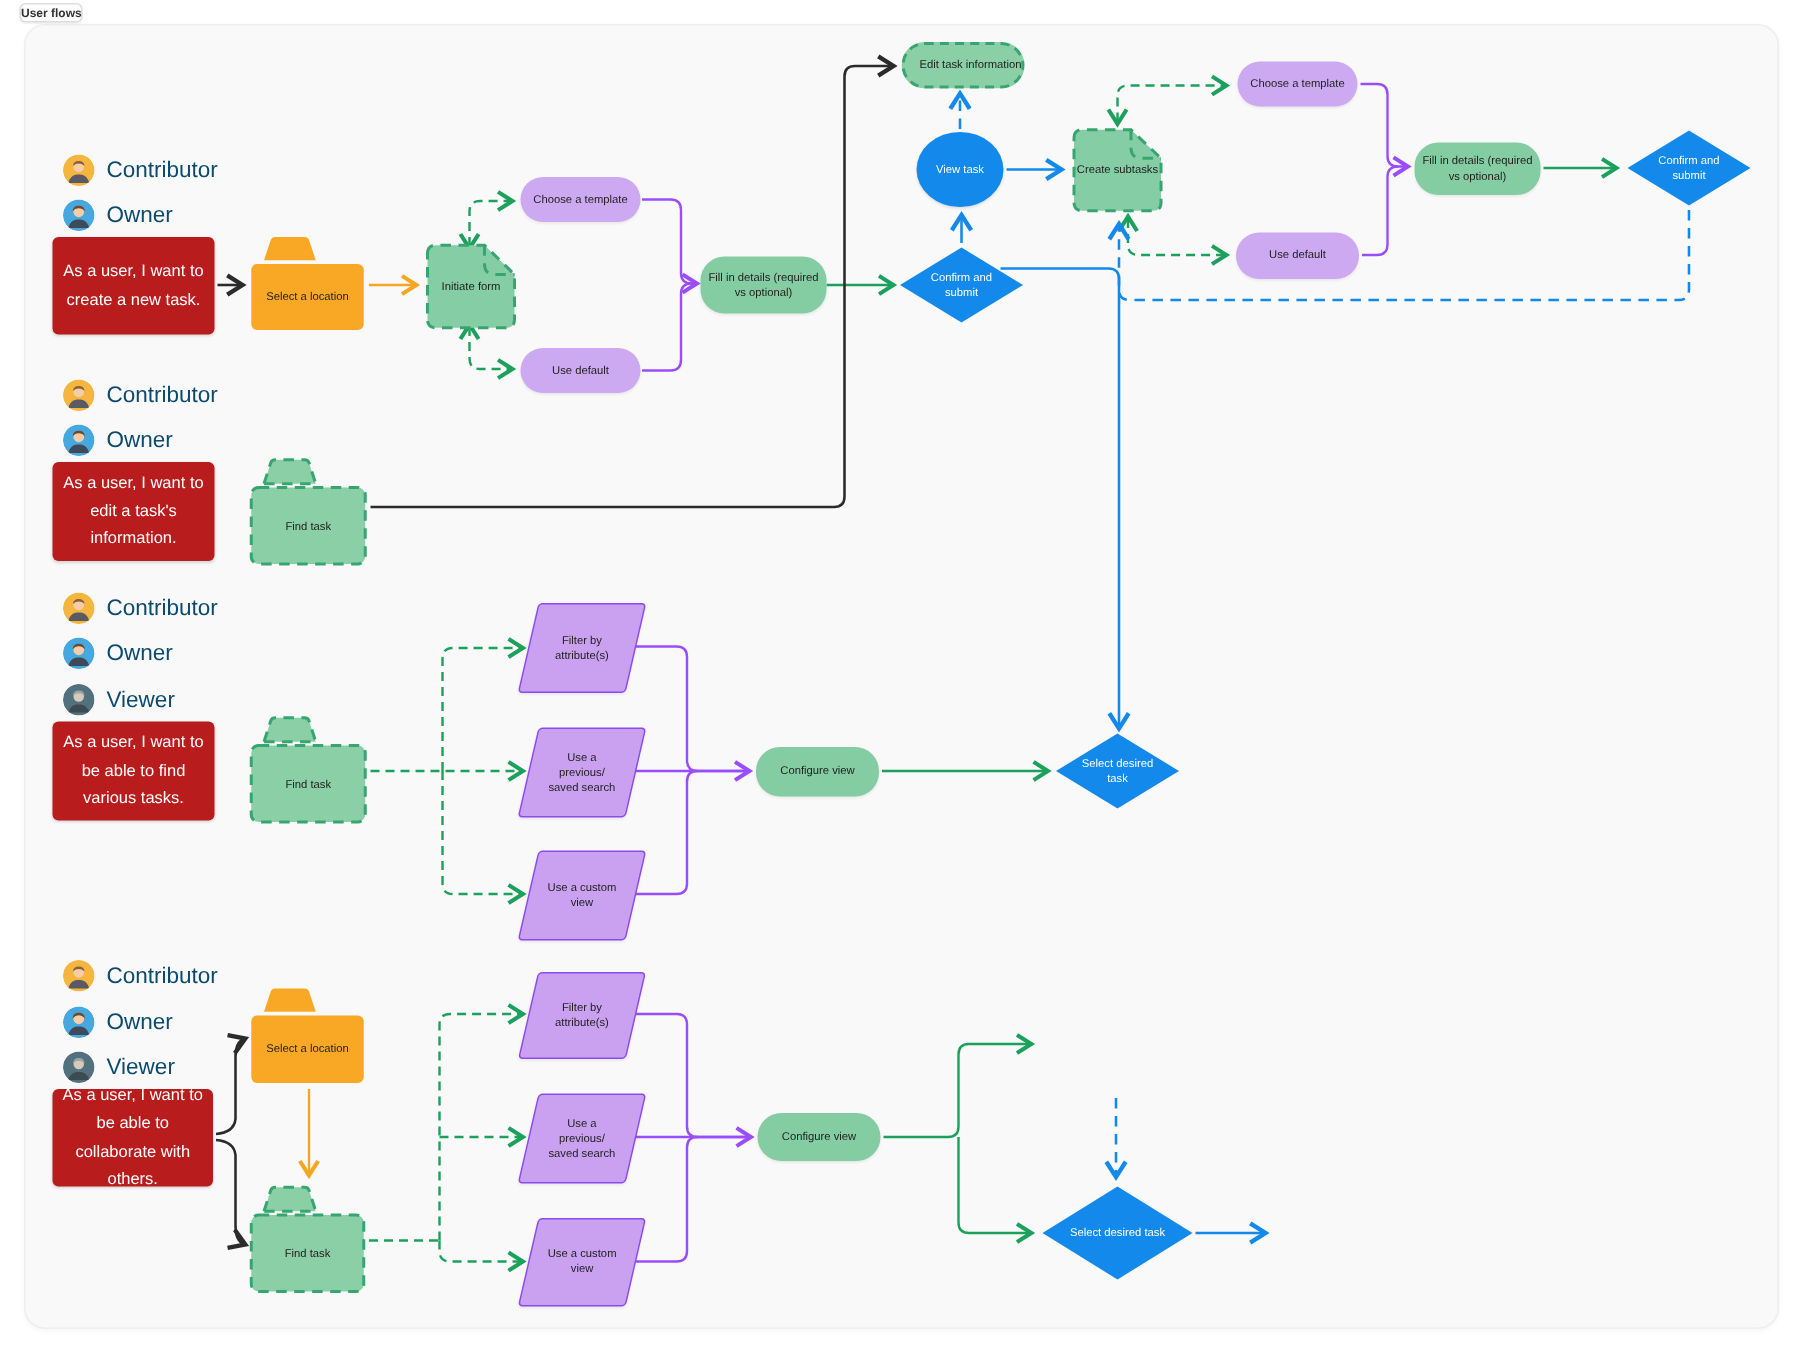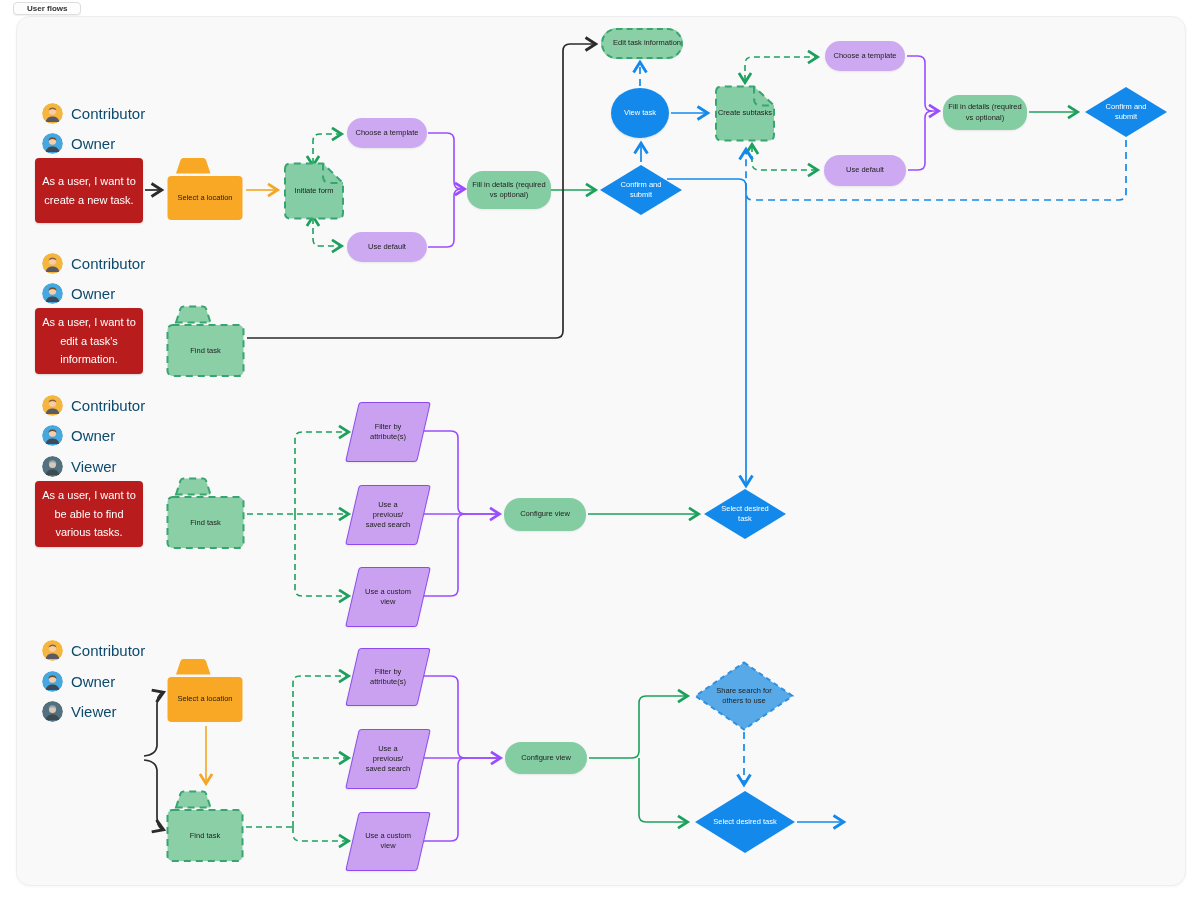--- a/index.html
+++ b/index.html
@@ -2,21 +2,21 @@
 <html><head>
 <meta charset="utf-8">
 <style>
   html,body{margin:0;padding:0;background:#fff;}
   .stage{position:relative;width:1200px;height:908px;overflow:hidden;
          font-family:"Liberation Sans",sans-serif;background:#fff;}
   .canvas{position:absolute;left:16px;top:16px;width:1168px;height:868px;
           background:#f9f9f9;border:1px solid #eee;border-radius:14px;
           box-shadow:0 1px 3px rgba(0,0,0,.04);}
   .tag{position:absolute;left:13px;top:2px;background:#fdfdfd;border:1px solid #ddd;
-       border-radius:4px;padding:1px 13px;font-size:8px;font-weight:700;color:#333;
+       border-radius:4px;padding:1px 0;font-size:8px;font-weight:700;color:#333;
        box-shadow:0 1px 1px rgba(0,0,0,.06);}
   .layer{position:absolute;inset:0;}
   svg.wires{position:absolute;left:0;top:0;}
 
   .node{position:absolute;display:flex;align-items:center;justify-content:center;
         text-align:center;font-size:7.5px;line-height:1.35;color:#222;}
   .pill{border-radius:16px;}
   .pill.purple{background:#cda9f2;box-shadow:0 1px 2px rgba(0,0,0,.08);}
   .pill.green{background:#84cda3;box-shadow:0 1px 2px rgba(0,0,0,.08);}
   .pill.green-dashed{background:#8bcfa7;border:2px dashed #38a571;justify-content:flex-end;}
@@ -203,20 +203,23 @@
 
     <div class="node gray" style="left:35px;top:158px;width:108px;height:65px">
       <span class="lbl" style="width:100px">As a user, I want to create a new task.</span>
       </div>
     <div class="node gray" style="left:35px;top:308px;width:108px;height:66px">
       <span class="lbl" style="width:96px">As a user, I want to edit a task's information.</span>
       </div>
     <div class="node gray" style="left:35px;top:481px;width:108px;height:66px">
       <span class="lbl" style="width:96px">As a user, I want to be able to find various tasks.</span>
       </div>
+    <div class="node gray" style="left:35px;top:726px;width:107px;height:65px">
+      <span class="lbl" style="width:103px">As a user, I want to be able to collaborate with others.</span>
+      </div>
 
     <div class="node svgnode" style="left:166px;top:156px;width:78px;height:66px">
       <svg width="78" height="66">
         <path d="M10 17.5 L14.5 4 Q15.2 2 17.5 2 H37 Q39.3 2 40 4 L44.5 17.5 Z" fill="#f9a826"></path>
         <rect x="1.5" y="20" width="75" height="44" rx="4" fill="#f9a826"></rect>
       </svg>
       <span class="lbl" style="width:64px;margin-top:18px">Select a location</span>
       </div>
 
     <div class="node svgnode" style="left:281px;top:160px;width:66px;height:62px">
@@ -339,26 +342,20 @@
       <span class="lbl" style="width:50px">Use a previous/ saved search</span>
       </div>
     <div class="node para" style="left:352px;top:812px;width:70px;height:57px">
       <span class="lbl" style="width:50px">Use a custom view</span>
       </div>
 
     <div class="node pill green" style="left:505px;top:742px;width:82px;height:32px">
       <span class="lbl">Configure view</span>
       </div>
 
-    <div class="node svgnode" style="left:694px;top:661px;width:100px;height:70px">
-      <svg width="100" height="70">
-        <polygon points="50,1.5 98.5,35 50,68.5 1.5,35" fill="#58a9e8" stroke="#2f90e0" stroke-width="2" stroke-dasharray="5 4"></polygon>
-        </svg>
-      <span class="lbl" style="width:62px">Share search for others to use</span>
-      </div>
 
     <div class="node svgnode" style="left:694px;top:790px;width:102px;height:64px">
       <svg width="102" height="64">
         <polygon points="51,1 101,32 51,63 1,32" fill="#1389ec"></polygon>
         </svg>
       <span class="lbl white" style="width:70px">Select desired task</span>
       </div>
 
 
   </div>

